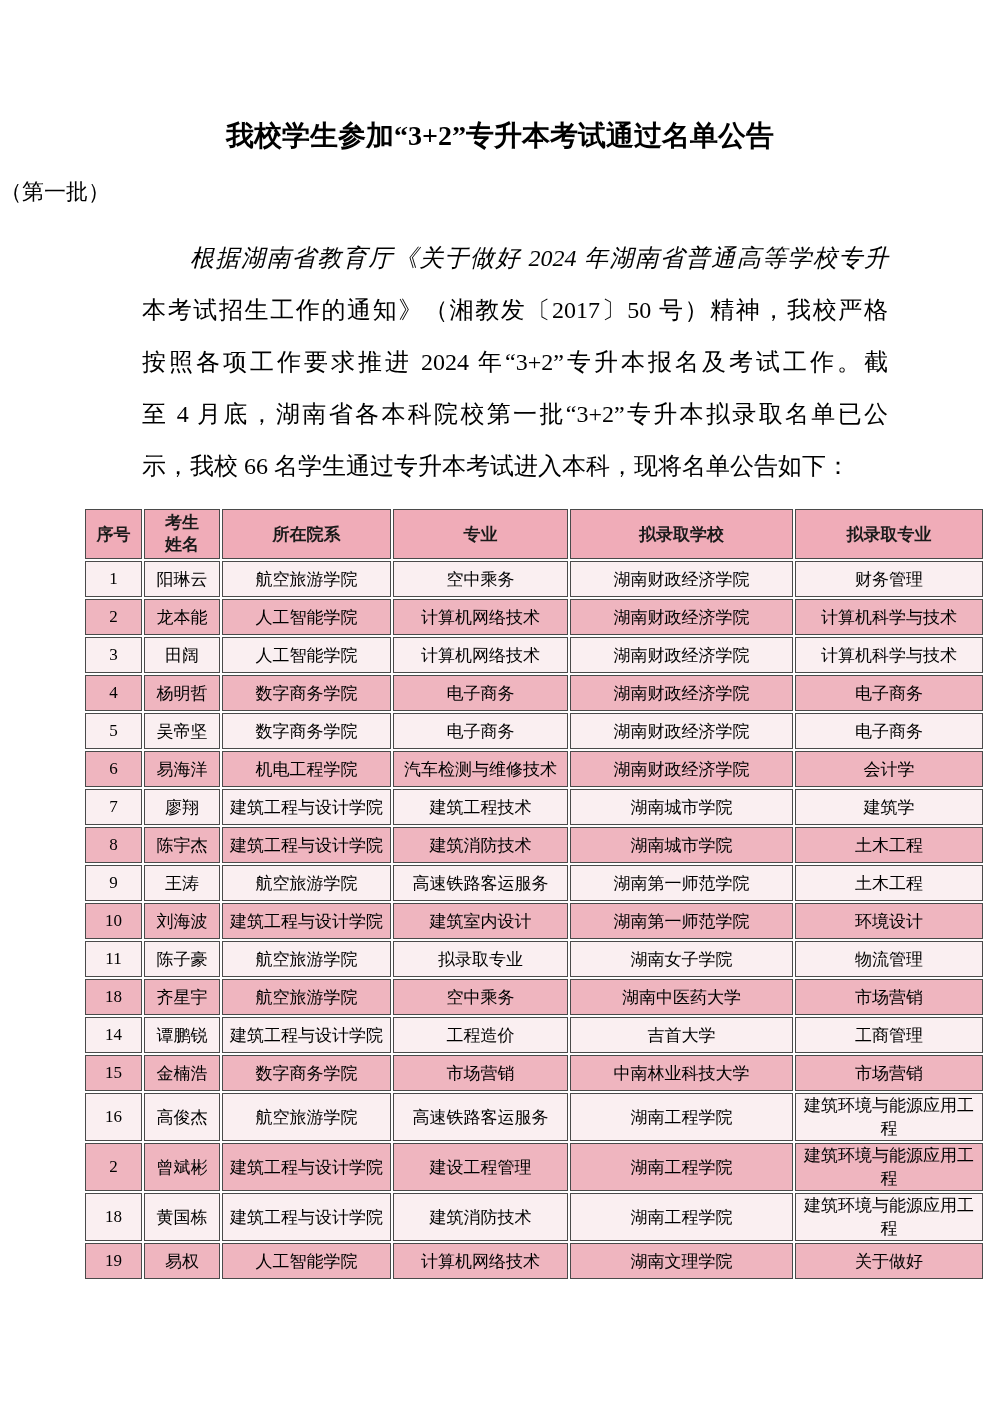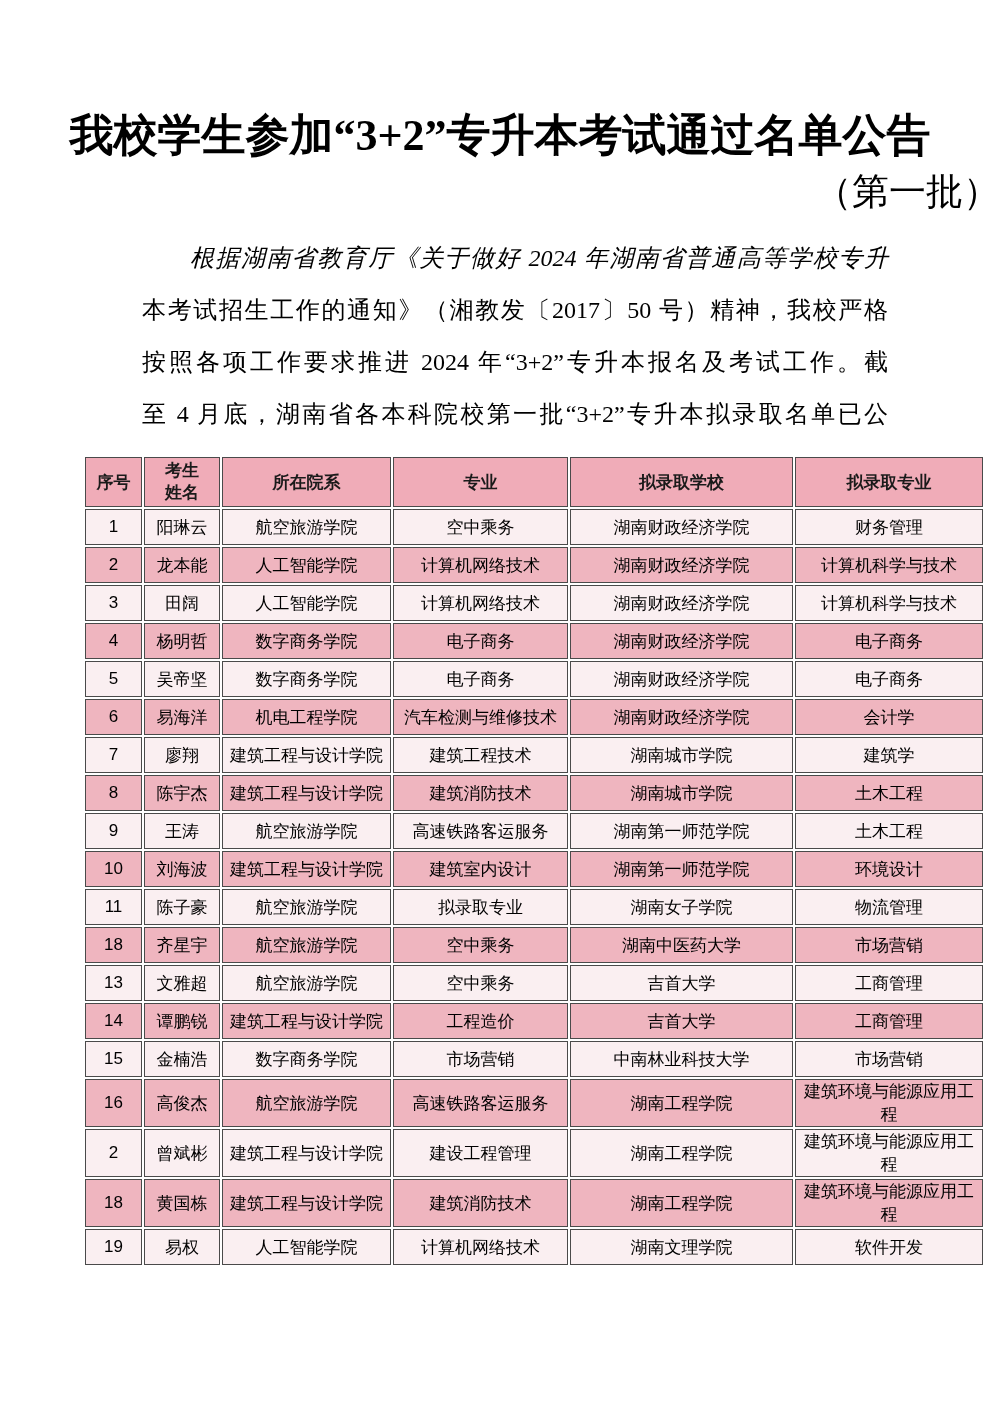--- a/index.html
+++ b/index.html
@@ -4,43 +4,43 @@
 <style>
   html,body{margin:0;padding:0;background:#ffffff;}
   body{
     width:1000px;height:1414px;position:relative;overflow:hidden;
     font-family:"Liberation Serif","DejaVu Serif",serif;color:#000;
     -webkit-font-smoothing:antialiased;
   }
   .page{width:1000px;height:1414px;position:relative;}
   .doc-title{
     margin:112px 30px 0 30px;text-align:center;
-    font-size:44px;font-weight:700;line-height:48px;letter-spacing:0px;
+    font-size:28px;font-weight:700;line-height:48px;letter-spacing:0px;
   }
   .doc-subtitle{
-    margin-top:12px;text-align:right;
-    font-size:37px;font-weight:500;line-height:39px;
+    margin-top:12px;text-align:left;
+    font-size:22px;font-weight:500;line-height:39px;
   }
   .intro{
     margin:21px 112px 0 142px;
     font-size:24px;
   }
   .intro .line{
     line-height:52px;
     text-align:justify;
     text-align-last:justify;
     white-space:nowrap;
   }
   .intro .line.first{text-indent:2em;font-style:italic;}
   .intro .line.last{text-align-last:left;white-space:normal;}
   .table-wrap{margin:15px 0 0 83px;width:902px;}
   table.roster{
     width:902px;table-layout:fixed;
     border-collapse:separate;border-spacing:2px;
-    font-family:Liberation Sans, sans-serif;
+    font-family:Liberation Serif, serif;
     background:#ffffff;
   }
   table.roster th, table.roster td{
     border:1px solid var(--border-color,#4a4a4a);
     text-align:center;vertical-align:middle;
     font-size:17px;padding:0 2px;overflow:hidden;
   }
   table.roster thead tr{height:50px;}
   table.roster thead th{
     background:var(--header-bg,#F0ACB8);
@@ -63,20 +63,21 @@
 <div class="page">
 
   <h1 class="doc-title">我校学生参加“3+2”专升本考试通过名单公告</h1>
   <div class="doc-subtitle">（第一批）</div>
 
   <div class="intro">
     <div class="line first">根据湖南省教育厅《关于做好 2024 年湖南省普通高等学校专升</div>
     <div class="line">本考试招生工作的通知》（湘教发〔2017〕50 号）精神，我校严格</div>
     <div class="line">按照各项工作要求推进 2024 年“3+2”专升本报名及考试工作。截</div>
     <div class="line">至 4 月底，湖南省各本科院校第一批“3+2”专升本拟录取名单已公</div>
+    <div class="line last">示，我校 66 名学生通过专升本考试进入本科，现将名单公告如下：</div>
   </div>
 
   <div class="table-wrap">
     <table class="roster">
       <colgroup>
         <col class="c0">
           <col class="c1">
           <col class="c2">
           <col class="c3">
           <col class="c4">
@@ -184,28 +185,20 @@
           </tr>
           <tr>
             <td>18</td>
             <td>齐星宇</td>
             <td>航空旅游学院</td>
             <td>空中乘务</td>
             <td>湖南中医药大学</td>
             <td>市场营销</td>
           </tr>
           <tr>
-            <td>13</td>
-            <td>文雅超</td>
-            <td>航空旅游学院</td>
-            <td>空中乘务</td>
-            <td>吉首大学</td>
-            <td>工商管理</td>
-          </tr>
-          <tr>
             <td>14</td>
             <td>谭鹏锐</td>
             <td>建筑工程与设计学院</td>
             <td>工程造价</td>
             <td>吉首大学</td>
             <td>工商管理</td>
           </tr>
           <tr>
             <td>15</td>
             <td>金楠浩</td>
@@ -237,19 +230,19 @@
             <td>建筑消防技术</td>
             <td>湖南工程学院</td>
             <td>建筑环境与能源应用工程</td>
           </tr>
           <tr>
             <td>19</td>
             <td>易权</td>
             <td>人工智能学院</td>
             <td>计算机网络技术</td>
             <td>湖南文理学院</td>
-            <td>软件开发</td>
+            <td>关于做好</td>
           </tr>
         </tbody>
     </table>
   </div>
 
 </div>
 
 </body></html>

